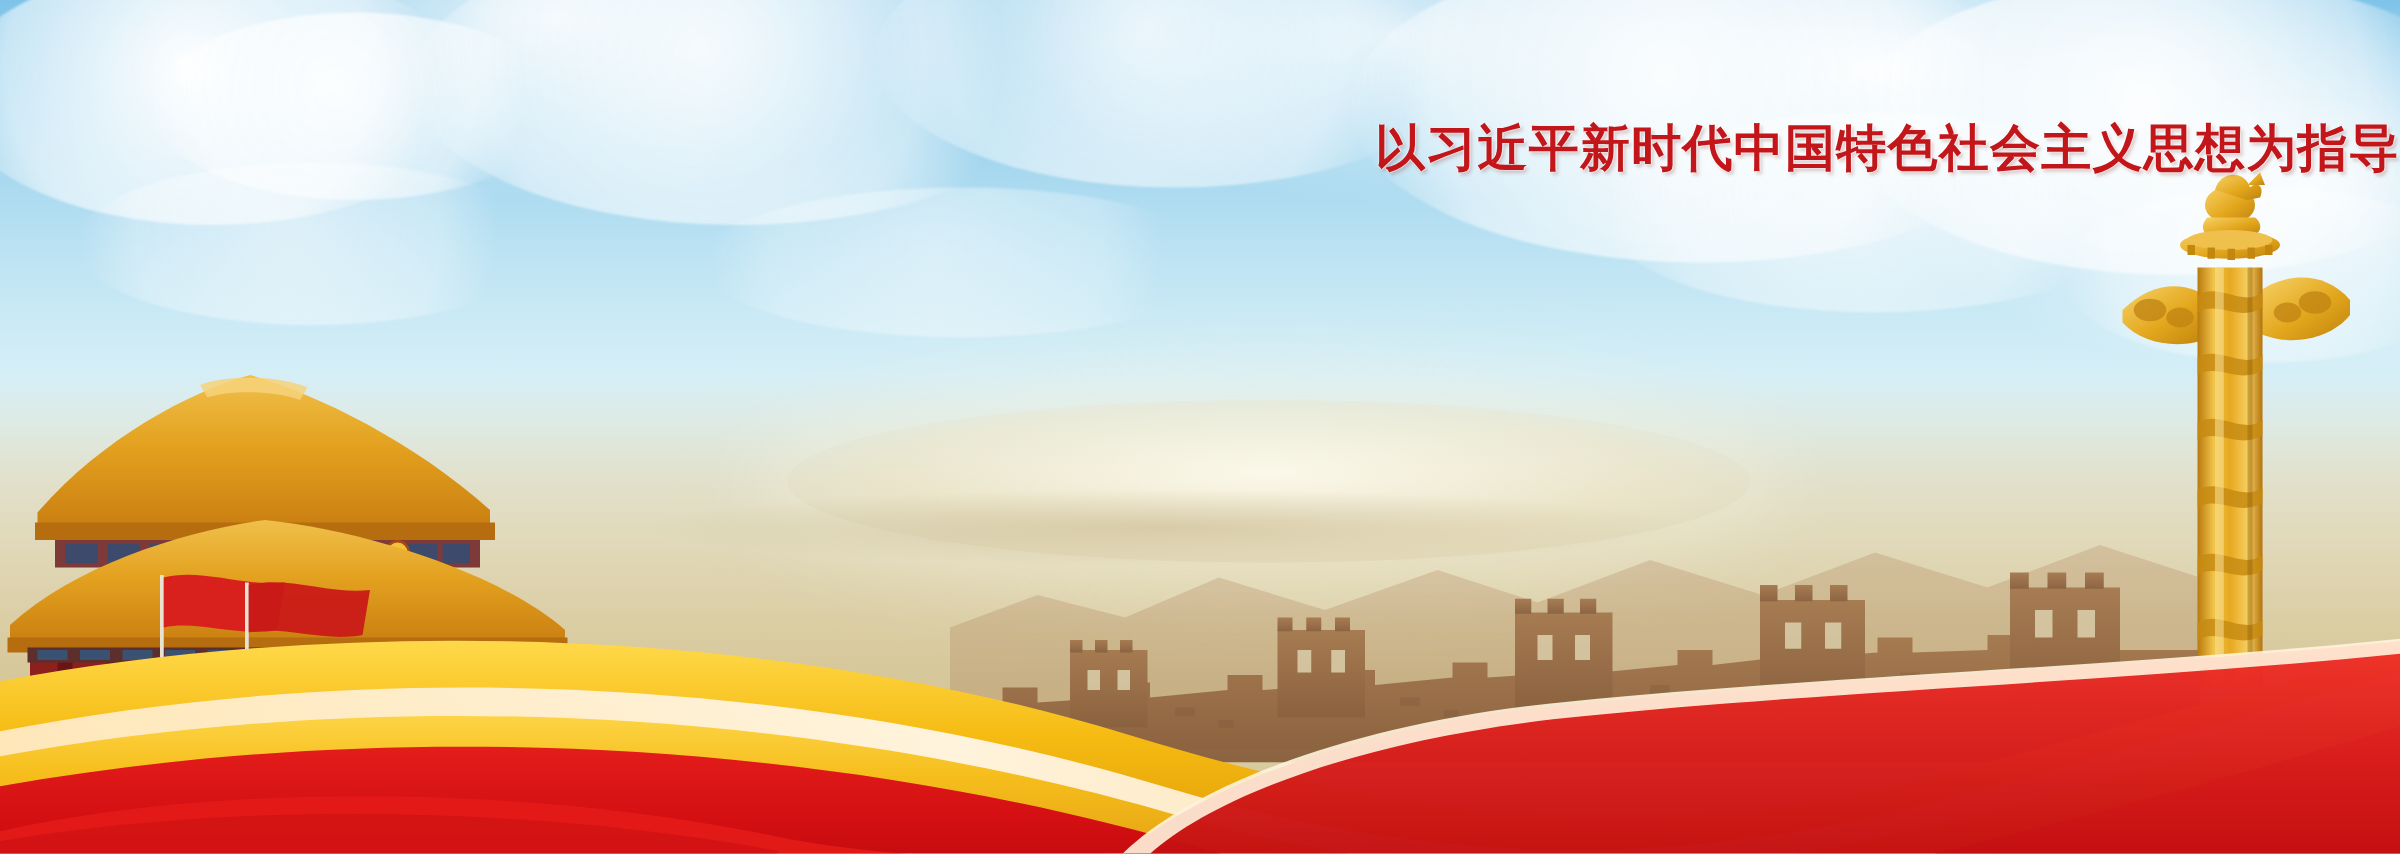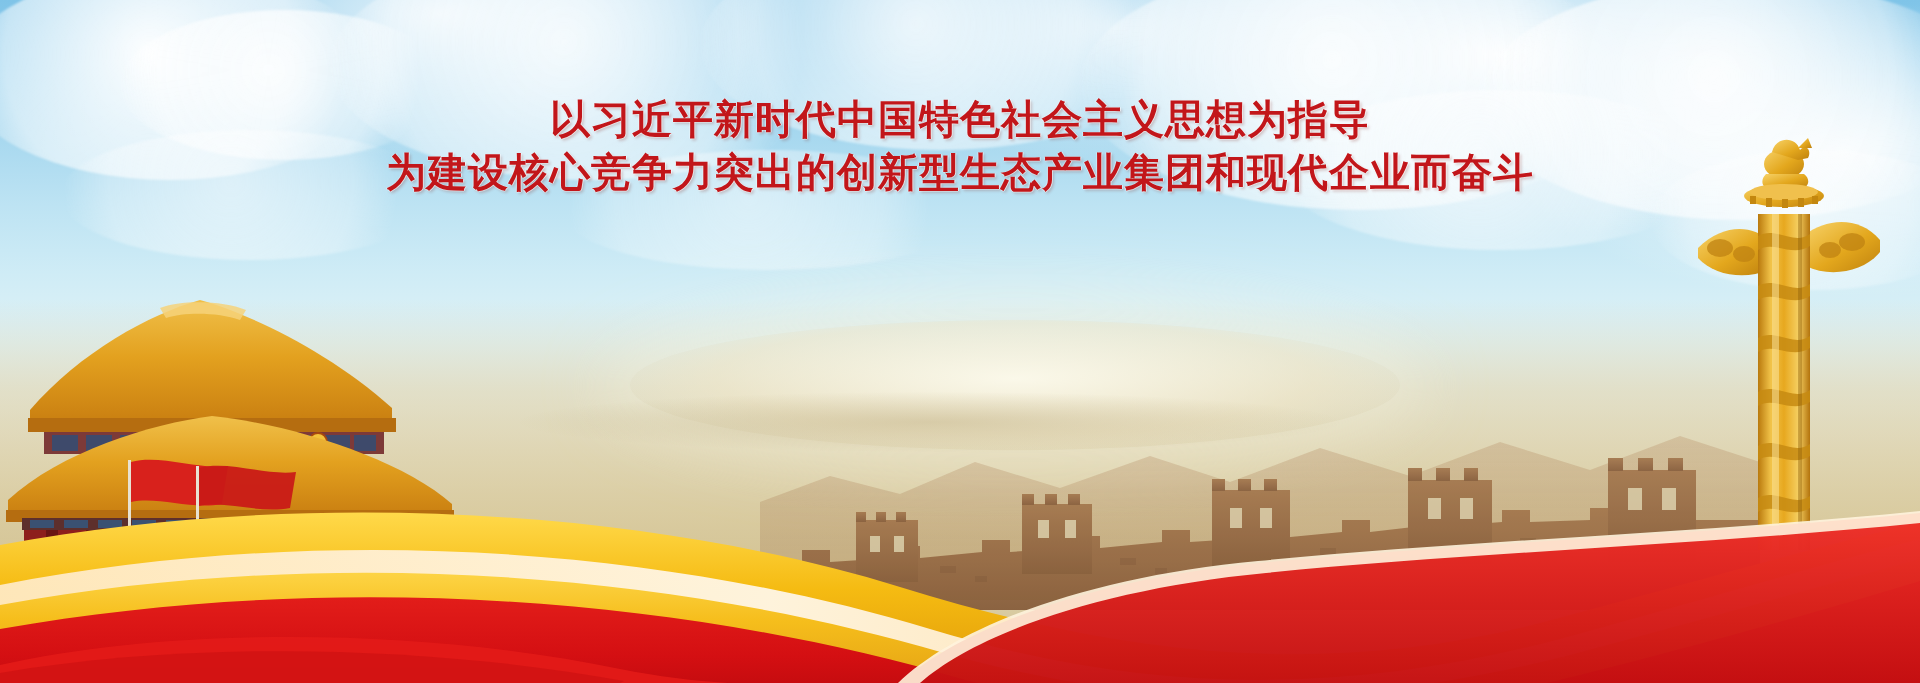--- a/index.html
+++ b/index.html
@@ -106,21 +106,21 @@
   .huabiao svg { width:100%; height:100%; display:block; }
 
   
   .ribbons { position:absolute; left:0; right:0; bottom:0; height:200px; }
   .ribbons svg { width:100%; height:100%; display:block; }
 
   
   #headline {
     position:absolute;
     left:0; right:0; top:94px;
-    text-align:center;
+    text-align:right;
     z-index:40;
     pointer-events:none;
   }
   #headline .line {
     display:block;
     font-family:"DejaVu Sans","Liberation Sans",sans-serif;
     font-weight:700;
     color:#c2161a;
     letter-spacing:1px;
     text-shadow:
@@ -489,16 +489,15 @@
 
       <path d="M920 200 C 974 152, 1098 106, 1266 90 C 1462 70, 1702 62, 1920 40 L1920 28 C 1700 50, 1458 58, 1258 78 C 1086 94, 956 144, 898 200 Z" fill="#fff3dd" opacity=".9"></path>
 
       <path d="M0 182 C 180 142, 430 146, 620 186 C 740 210, 840 200, 900 200 L0 200 Z" fill="#e31b18" opacity=".9"></path>
       <path d="M0 190 C 200 156, 440 164, 624 198 L 620 200 L0 200 Z" fill="#c60d10" opacity=".5"></path>
     </svg>
   </div>
 
   <div id="headline">
     <span class="line l1">以习近平新时代中国特色社会主义思想为指导</span>
-    <span class="line l2">为建设核心竞争力突出的创新型生态产业集团和现代企业而奋斗</span>
   </div>
 
 </div>
 
 </body></html>

